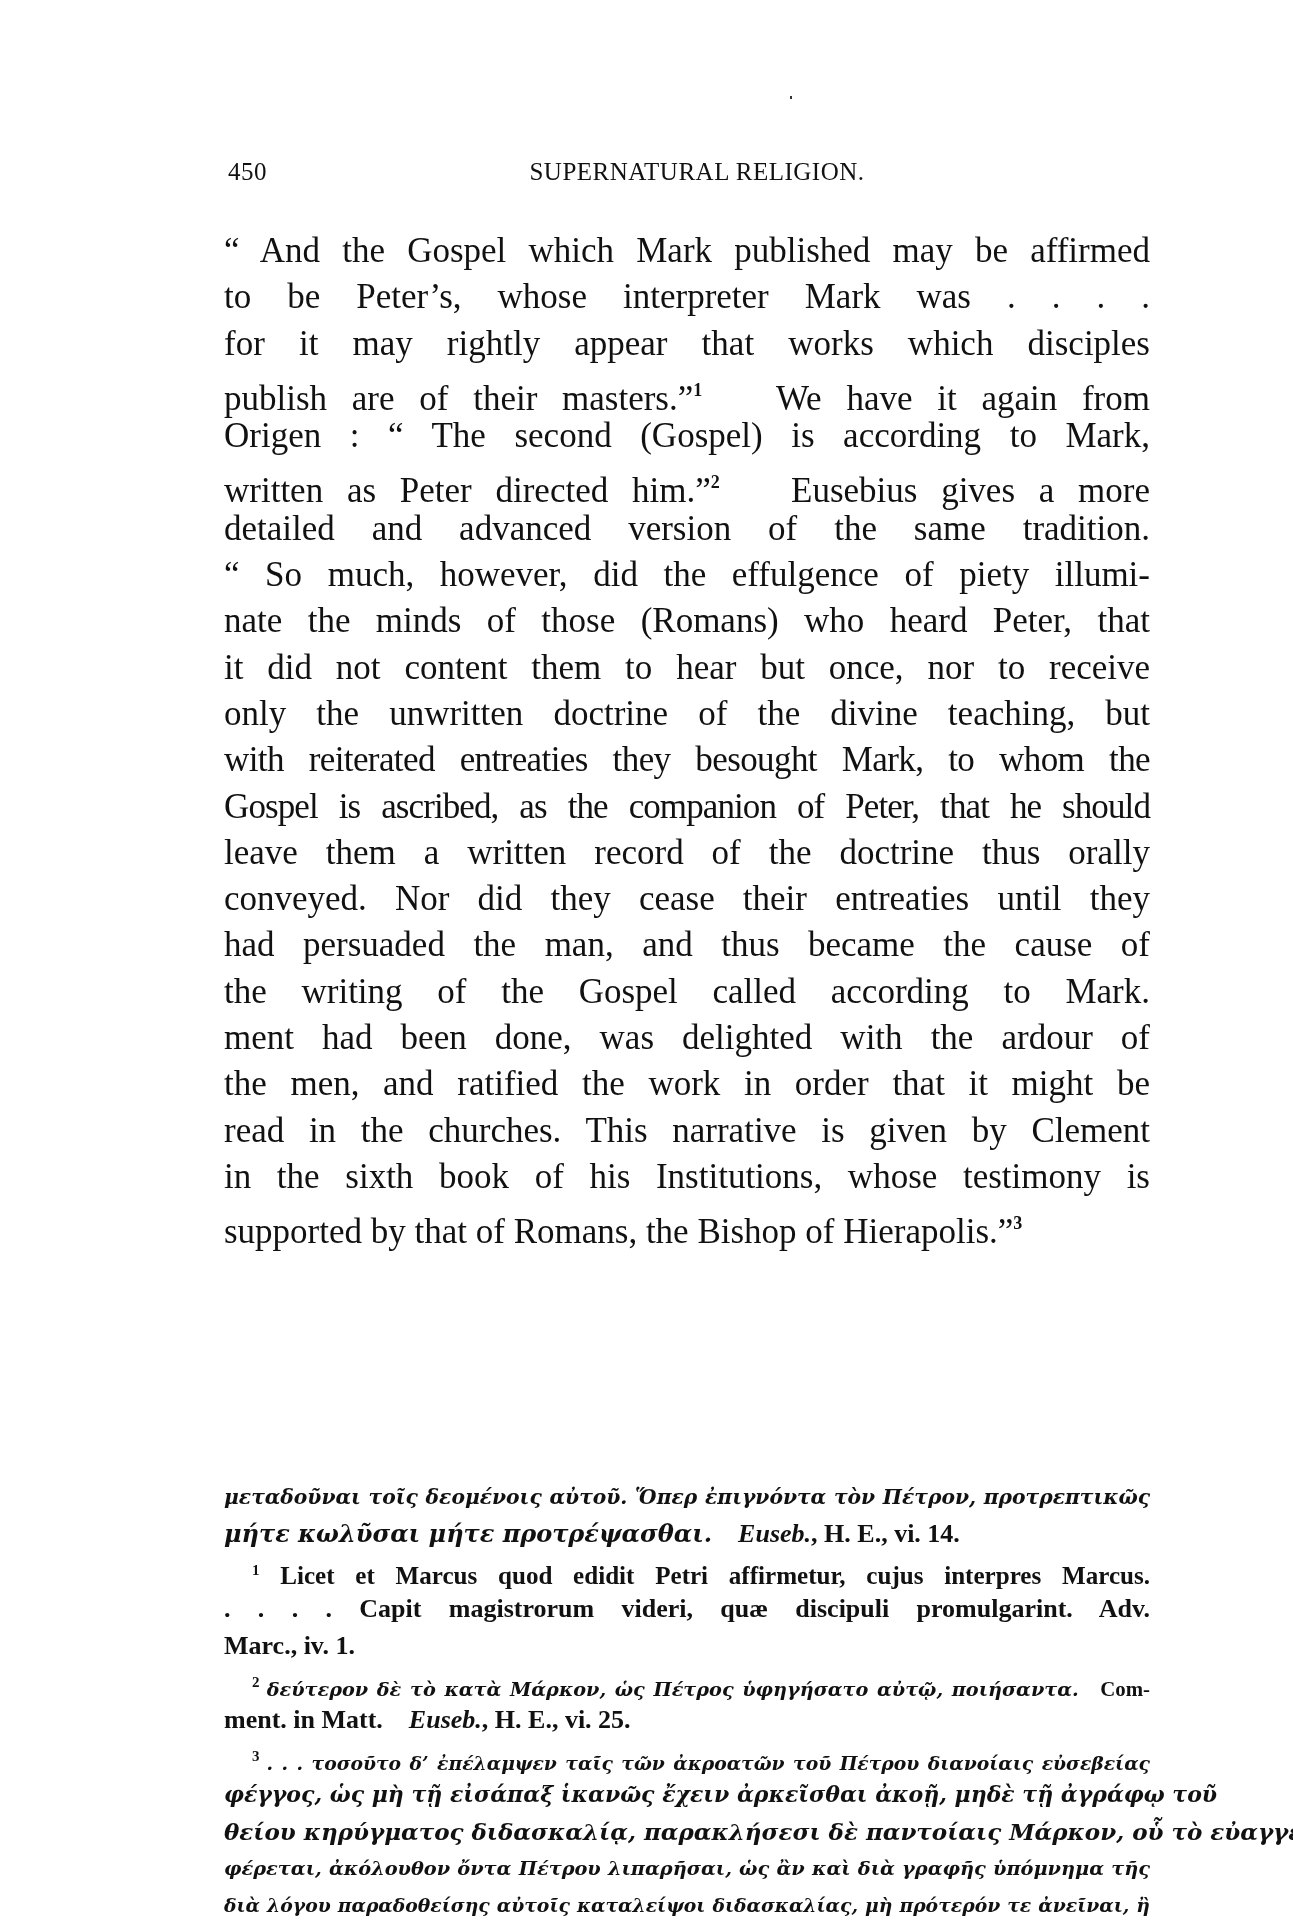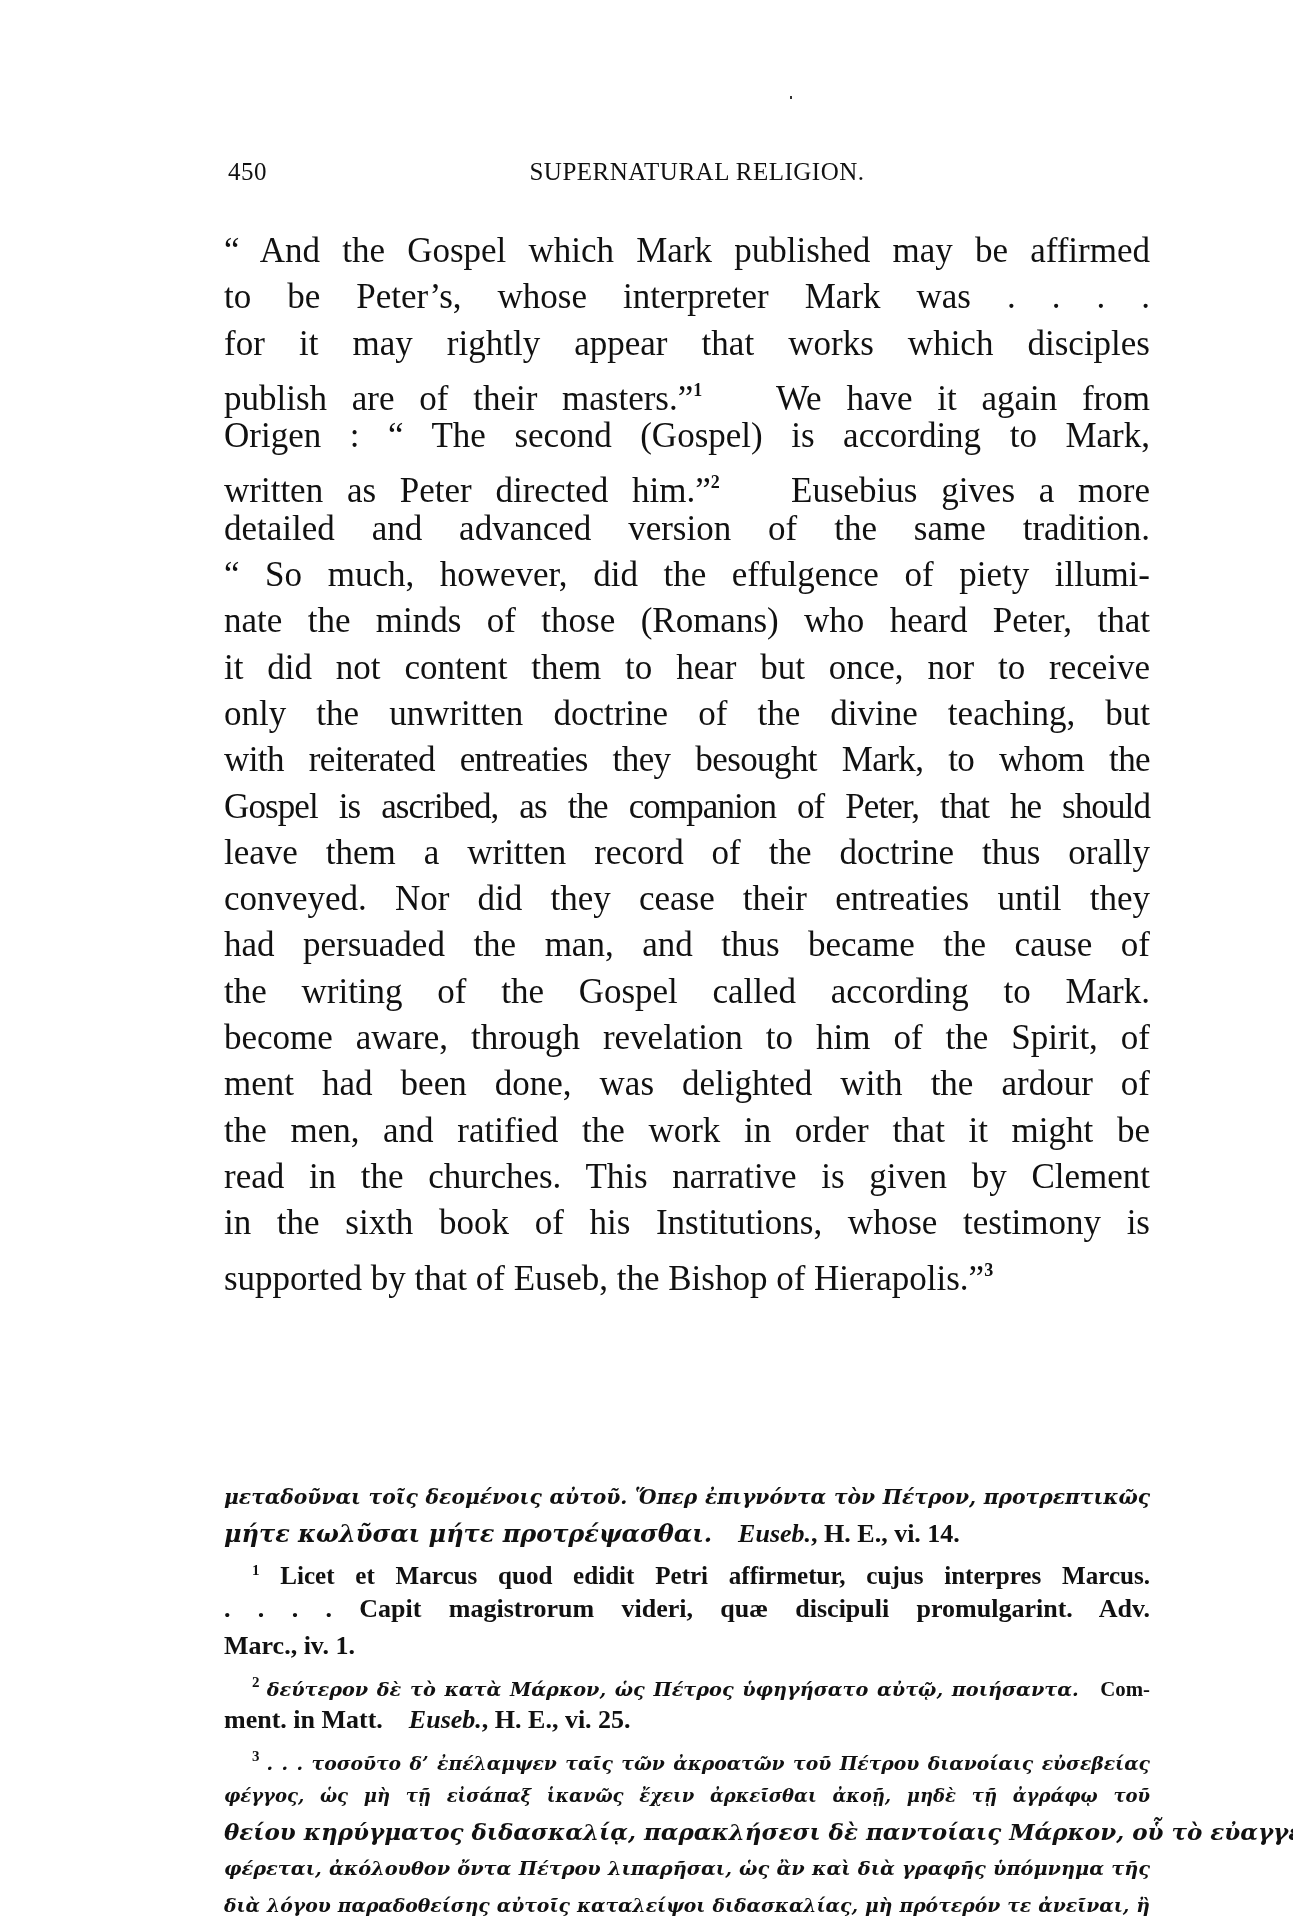--- a/index.html
+++ b/index.html
@@ -48,41 +48,40 @@
     <span class="line">“ So much, however, did the effulgence of piety illumi-</span>
     <span class="line">nate the minds of those (Romans) who heard Peter, that</span>
     <span class="line">it did not content them to hear but once, nor to receive</span>
     <span class="line">only the unwritten doctrine of the divine teaching, but</span>
     <span class="line" style="letter-spacing:-0.6px;">with reiterated entreaties they besought Mark, to whom the</span>
     <span class="line" style="letter-spacing:-0.9px;">Gospel is ascribed, as the companion of Peter, that he should</span>
     <span class="line">leave them a written record of the doctrine thus orally</span>
     <span class="line">conveyed. Nor did they cease their entreaties until they</span>
     <span class="line">had persuaded the man, and thus became the cause of</span>
     <span class="line">the writing of the Gospel called according to Mark.</span>
-    <span class="line">become aware, through revelation to him of the Spirit, of</span>
     <span class="line">ment had been done, was delighted with the ardour of</span>
     <span class="line">the men, and ratified the work in order that it might be</span>
     <span class="line">read in the churches. This narrative is given by Clement</span>
     <span class="line">in the sixth book of his Institutions, whose testimony is</span>
-    <span class="line last"><span>supported by that of Euseb, the Bishop of Hierapolis.”</span><span class="fn-ref">3</span></span>
+    <span class="line last"><span>supported by that of Romans, the Bishop of Hierapolis.”</span><span class="fn-ref">3</span></span>
   </div>
 
   <div class="footnotes">
 
     <span class="fline" style="font-size: 21.9575px;"><span class="greek" style="font-size: 20.2685px;">μεταδοῦναι τοῖς δεομένοις αὐτοῦ. Ὅπερ ἐπιγνόντα τὸν Πέτρον, προτρεπτικῶς</span></span>
     <span class="fline last"><span class="greek">μήτε κωλῦσαι μήτε προτρέψασθαι.</span>&nbsp;&nbsp;&nbsp; <span class="it">Euseb.</span><span>, H. E., vi. 14.</span></span>
 
     <span class="fline indent" style="font-size: 25.0878px;"><span class="fn-mark">1</span> <span>Licet et Marcus quod edidit Petri affirmetur, cujus interpres Marcus.</span></span>
     <span class="fline">. . . . Capit magistrorum videri, quæ discipuli promulgarint. Adv.</span>
     <span class="fline last">Marc., iv. 1.</span>
 
     <span class="fline indent" style="font-size: 20.8352px;"><span class="fn-mark">2</span> <span class="greek" style="font-size: 19.2325px;">δεύτερον δὲ τὸ κατὰ Μάρκον, ὡς Πέτρος ὑφηγήσατο αὐτῷ, ποιήσαντα.</span>&nbsp;&nbsp; <span>Com-</span></span>
     <span class="fline last"><span>ment. in Matt.</span>&nbsp;&nbsp;&nbsp; <span class="it">Euseb.</span><span>, H. E., vi. 25.</span></span>
 
     <span class="fline indent" style="font-size: 20.307px;"><span class="fn-mark">3</span> <span class="greek" style="font-size: 18.745px;">. . . τοσοῦτο δ’ ἐπέλαμψεν ταῖς τῶν ἀκροατῶν τοῦ Πέτρου διανοίαις εὐσεβείας</span></span>
-    <span class="fline" style="font-size: 22.1197px;"><span class="greek" style="font-size: 18px;">φέγγος, ὡς μὴ τῇ εἰσάπαξ ἱκανῶς ἔχειν ἀρκεῖσθαι ἀκοῇ, μηδὲ τῇ ἀγράφῳ τοῦ</span></span>
+    <span class="fline" style="font-size: 22.1197px;"><span class="greek" style="font-size: 22px;">φέγγος, ὡς μὴ τῇ εἰσάπαξ ἱκανῶς ἔχειν ἀρκεῖσθαι ἀκοῇ, μηδὲ τῇ ἀγράφῳ τοῦ</span></span>
     <span class="fline" style="font-size: 20.1987px;"><span class="greek" style="font-size: 23px;">θείου κηρύγματος διδασκαλίᾳ, παρακλήσεσι δὲ παντοίαις Μάρκον, οὗ τὸ εὐαγγέλιον</span></span>
     <span class="fline" style="font-size: 20.9402px;"><span class="greek" style="font-size: 19.3294px;">φέρεται, ἀκόλουθον ὄντα Πέτρου λιπαρῆσαι, ὡς ἂν καὶ διὰ γραφῆς ὑπόμνημα τῆς</span></span>
     <span class="fline" style="font-size: 20.3358px;"><span class="greek" style="font-size: 18.7715px;">διὰ λόγου παραδοθείσης αὐτοῖς καταλείψοι διδασκαλίας, μὴ πρότερόν τε ἀνεῖναι, ἢ</span></span>
   </div>
 
   <div class="speck" style="left:1045px;top:1902px;"></div>
 </div>
 
 </body></html>

